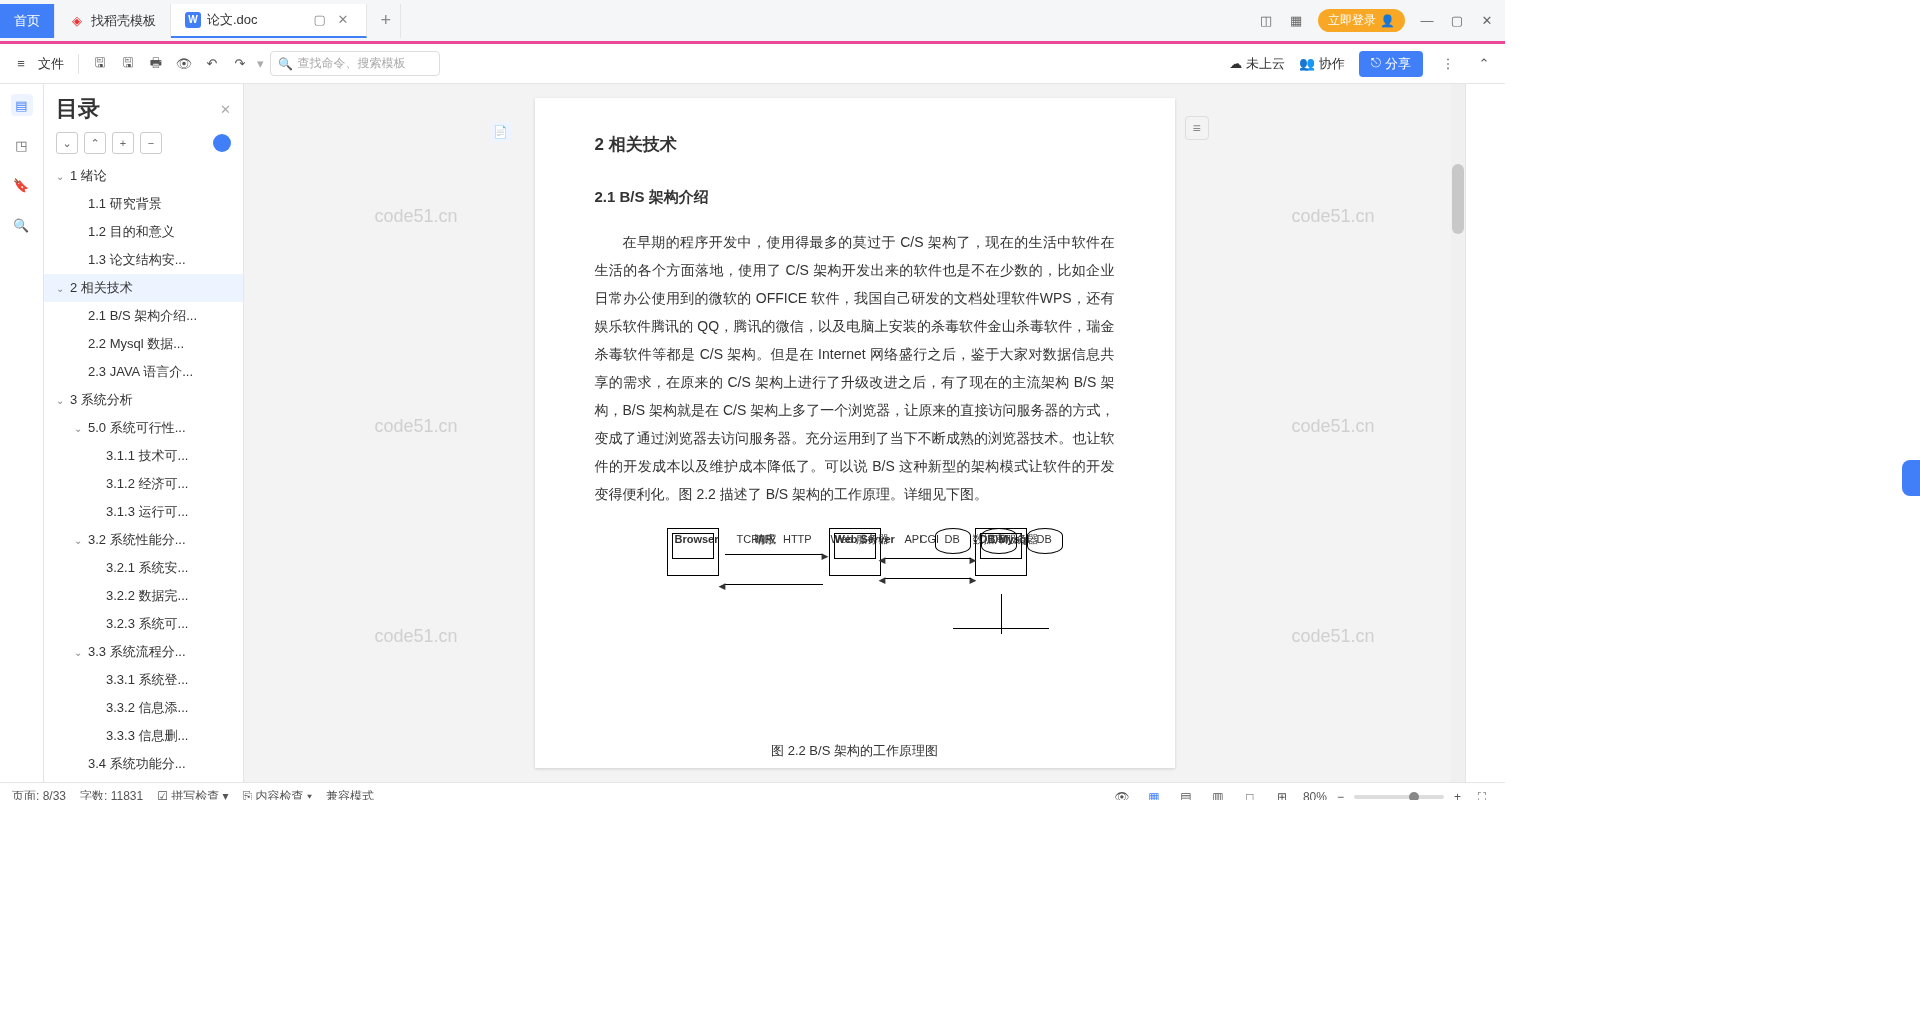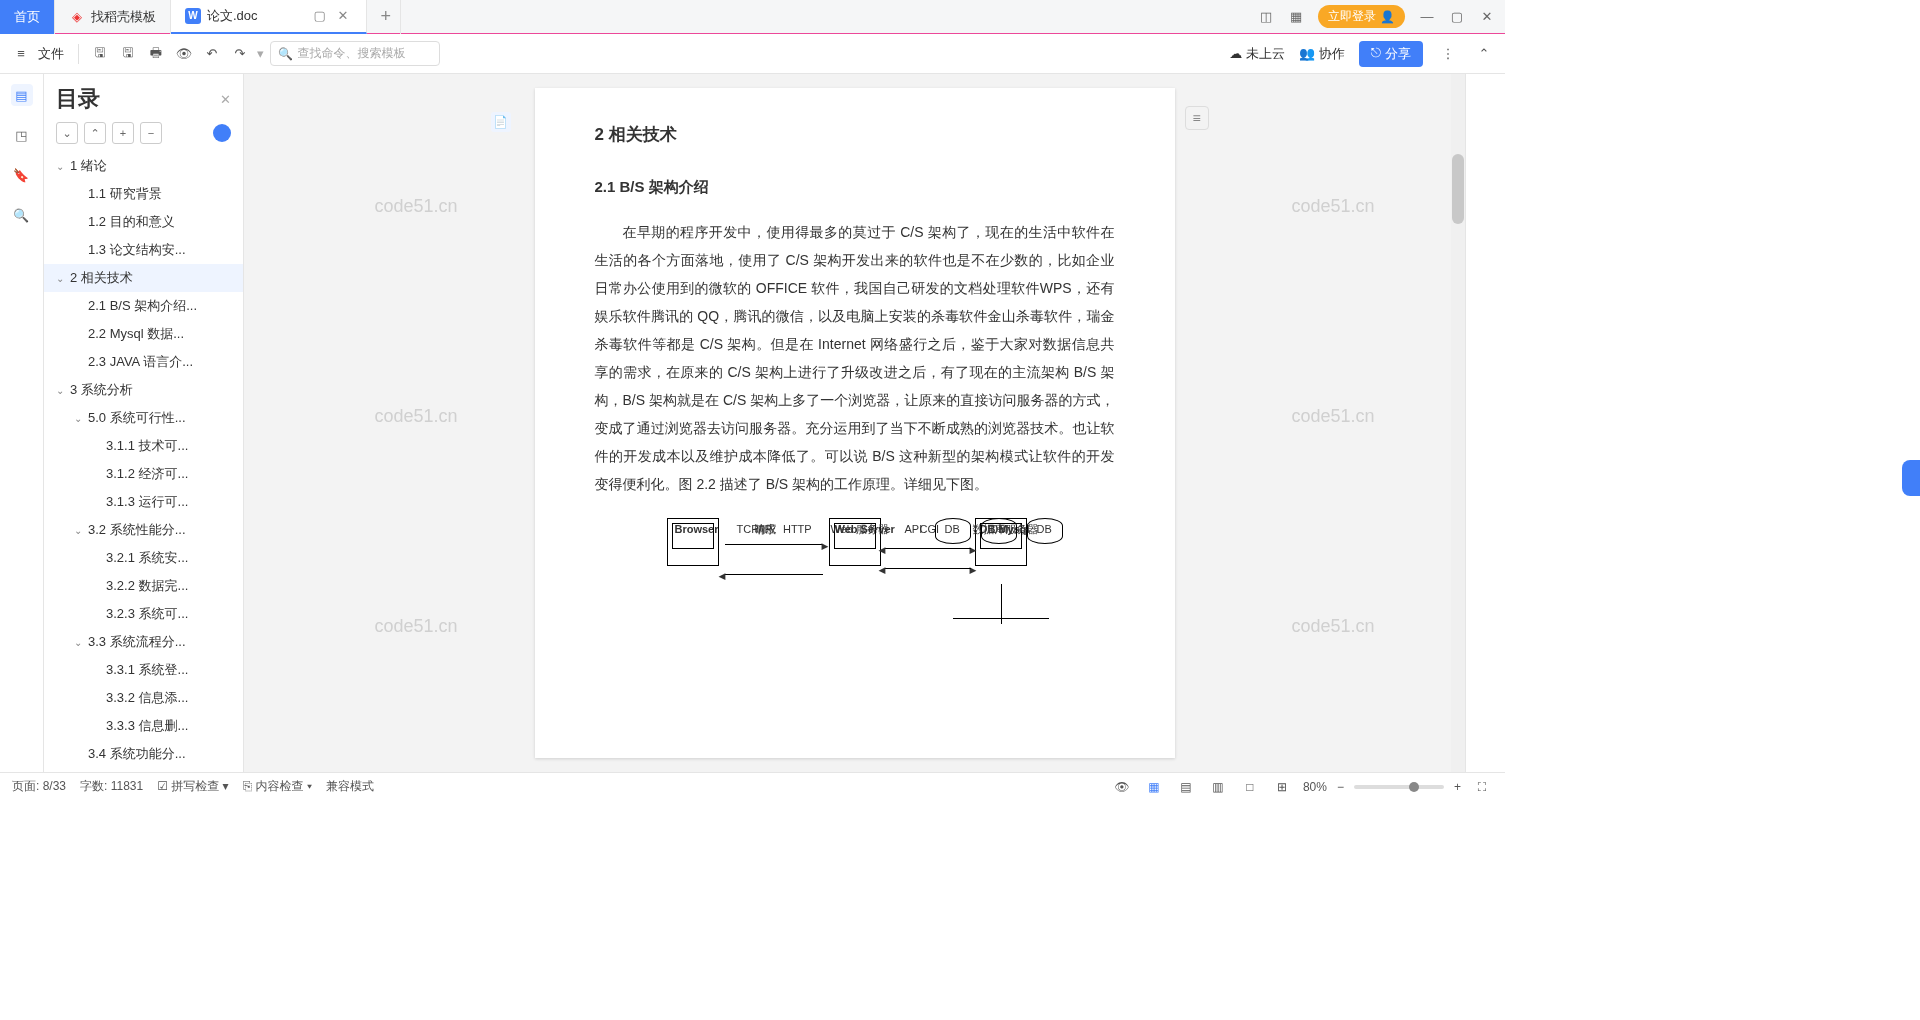--- a/index.html
+++ b/index.html
@@ -1,17 +1,17 @@
 <!DOCTYPE html>
 <html><head>
 <meta charset="utf-8">
 <style>
 *{box-sizing:border-box;margin:0;padding:0;font-family:"Microsoft YaHei",Arial,sans-serif}
 body{width:1505px;height:800px;background:#fff;overflow:hidden;font-size:13px;color:#333}
-.titlebar{height:34px;background:#f5f6f7;display:flex;align-items:center;border-bottom:1px solid #ec4899}
+.titlebar{height:44px;background:#f5f6f7;display:flex;align-items:center;border-bottom:3px solid #ec4899}
 .tab{height:34px;display:flex;align-items:center;padding:0 14px;border-right:1px solid #e5e5e5;gap:6px;cursor:pointer}
 .tab.home{background:#417ff9;color:#fff;font-weight:500}
 .tab.active{background:#fff;border-bottom:2px solid #417ff9}
 .tab-icon{width:16px;height:16px;display:inline-flex;align-items:center;justify-content:center}
 .tab-close{width:14px;color:#888;margin-left:4px}
 .plus-tab{width:34px;text-align:center;color:#888;font-size:18px}
 .title-right{margin-left:auto;display:flex;align-items:center;gap:14px;padding-right:10px}
 .login-btn{background:#f9a825;color:#fff;padding:3px 10px;border-radius:12px;display:flex;align-items:center;gap:4px;font-size:12px}
 .win-btn{color:#666;font-size:13px;width:16px;text-align:center}
 .ribbon{height:40px;display:flex;align-items:center;padding:0 10px;border-bottom:1px solid #e5e5e5;gap:6px}
@@ -273,20 +273,21 @@
         <div class="d-cap" style="left:328px;top:78">数据库服务器</div>
         <div class="d-cyl" style="left:290px;top:110"></div>
         <div class="d-cyl" style="left:336px;top:110"></div>
         <div class="d-cyl" style="left:382px;top:110"></div>
         <div class="d-cap" style="left:300px;top:118">DB</div>
         <div class="d-cap" style="left:346px;top:118">DB</div>
         <div class="d-cap" style="left:392px;top:118">DB</div>
         <div style="position:absolute;left:356px;top:66px;width:1px;height:40px;background:#000"></div>
         <div style="position:absolute;left:308px;top:100px;width:96px;height:1px;background:#000"></div>
       </div>
+      <div class="fig-caption">图 2.2 B/S 架构的工作原理图</div>
 
       <span class="watermark" style="left:-160px;top:100px">code51.cn</span>
       <span class="watermark" style="right:-200px;top:100px">code51.cn</span>
       <span class="watermark" style="left:-160px;top:310px">code51.cn</span>
       <span class="watermark" style="right:-200px;top:310px">code51.cn</span>
       <span class="watermark" style="left:-160px;top:520px">code51.cn</span>
       <span class="watermark" style="right:-200px;top:520px">code51.cn</span>
     </div>
     <div class="scroll-track">
       <div class="scroll-thumb" style="top:80px;height:70px"></div>

